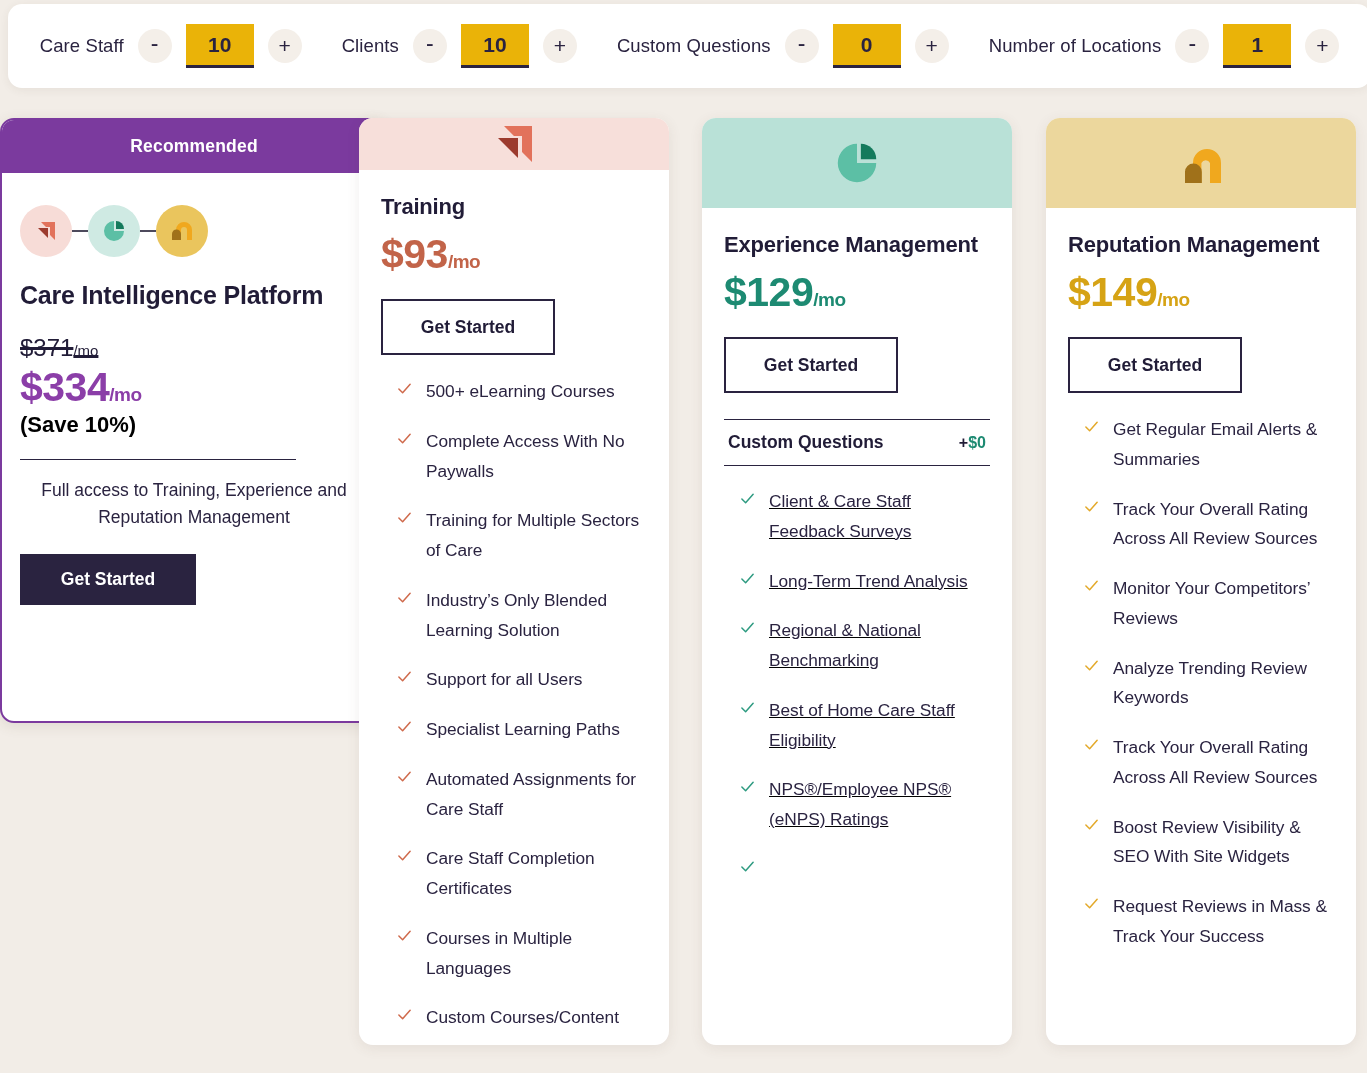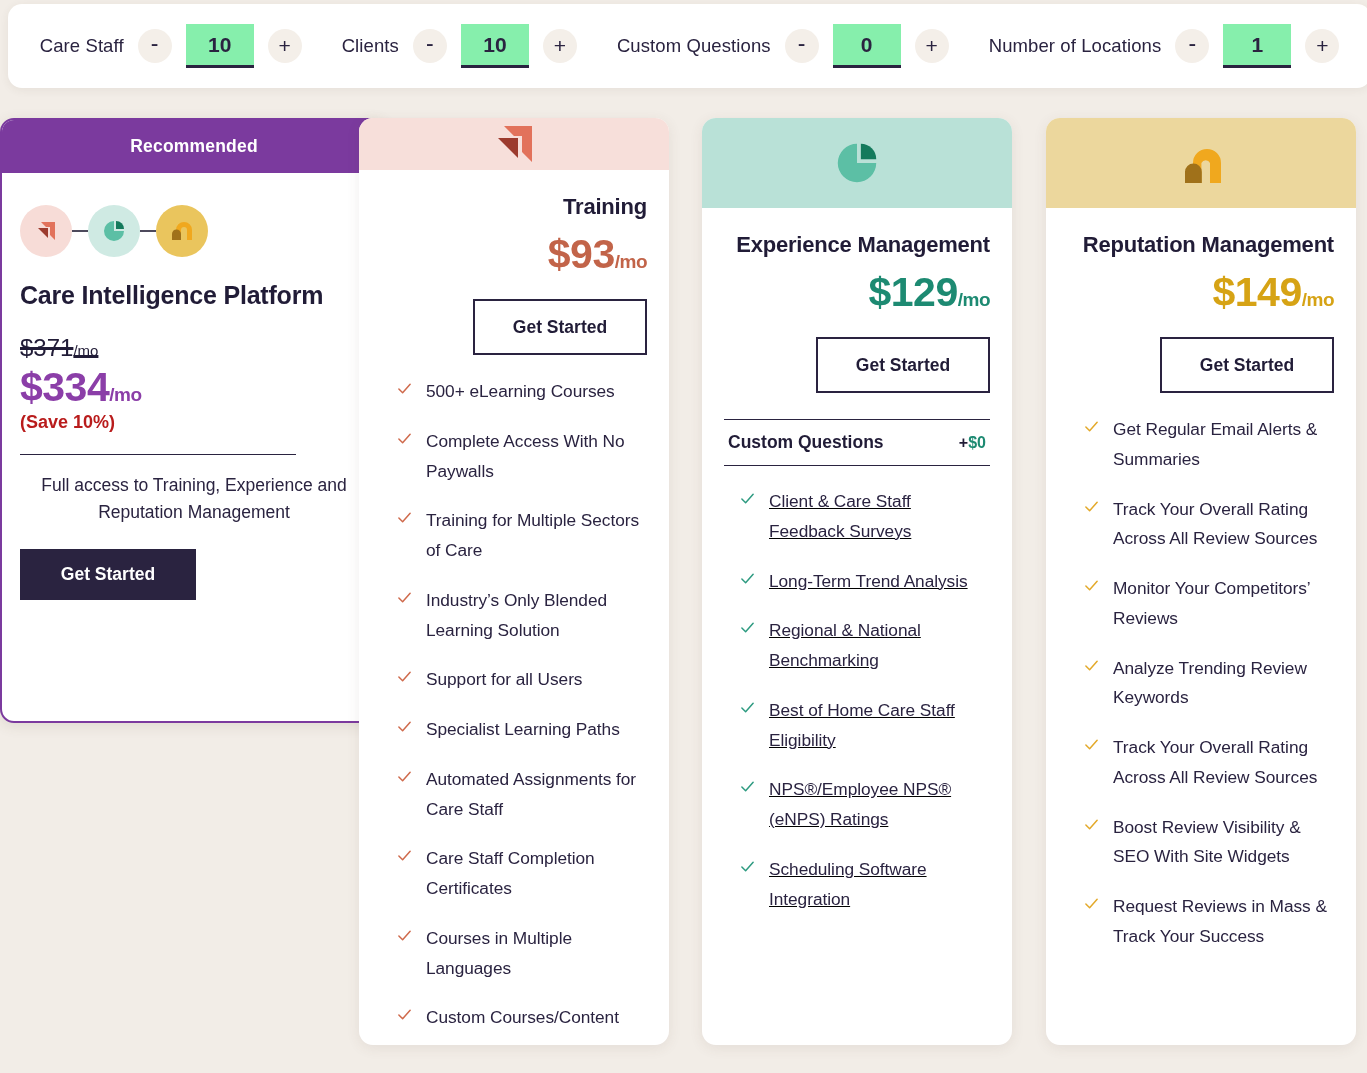--- a/index.html
+++ b/index.html
@@ -47,21 +47,21 @@
     display: flex;
     align-items: center;
     justify-content: center;
     cursor: pointer;
     font-family: "Liberation Sans", sans-serif;
     padding-bottom: 2px;
   }
   .step-btn.minus { font-size: 23px; padding-bottom: 5px; }
   .step-value {
     width: 68px; height: 44px;
-    background: #86efac;
+    background: #eab308;
     border: none;
     border-bottom: 3px solid #2a2340;
     text-align: center;
     font-size: 21px;
     font-weight: 700;
     color: #2a2340;
     font-family: "Liberation Sans", sans-serif;
     padding: 0;
   }
 
@@ -148,23 +148,23 @@
     margin-top: 4px;
     font-size: 41px;
     font-weight: 700;
     color: #8b3ea8;
     line-height: 1.05;
     letter-spacing: -0.5px;
   }
   .new-price .per { font-size: 19px; font-weight: 700; }
   .save-note {
     margin-top: 3px;
-    font-size: 18px;
-    font-weight: 700;
-    color: #b91c1c;
+    font-size: 22px;
+    font-weight: 700;
+    color: #000000;
   }
   .rec-divider {
     width: 276px; height: 1px;
     background: #2a2340;
     margin: 21px 0 0;
   }
   .rec-desc {
     margin-top: 17px;
     font-size: 17.5px;
     color: #2a2340;
@@ -203,21 +203,21 @@
   }
   .hdr-training   { background: #f7dfda; }
   .hdr-experience { background: #b9e1d7; }
   .hdr-reputation { background: #ecd79d; }
 
   .prod-body {
     flex: 1;
     padding: 24px 22px 0;
     display: flex;
     flex-direction: column;
-    align-items: flex-end;
+    align-items: flex-start;
   }
   .prod-title {
     font-size: 22px;
     font-weight: 700;
     color: #211c37;
     text-align: center;
     letter-spacing: -0.2px;
   }
   .prod-price {
     margin-top: 14px;
@@ -502,21 +502,20 @@
         <div class="feature">
           <svg class="check" viewBox="0 0 16 16">
               <path d="M2 8.5 L6 12.5 L14 3.5" fill="none" stroke="#2e9b81" stroke-width="1.6" stroke-linecap="round" stroke-linejoin="round"></path>
             </svg>
           <span class="feature-text">NPS®/Employee NPS® (eNPS) Ratings</span>
         </div>
         <div class="feature">
           <svg class="check" viewBox="0 0 16 16">
               <path d="M2 8.5 L6 12.5 L14 3.5" fill="none" stroke="#2e9b81" stroke-width="1.6" stroke-linecap="round" stroke-linejoin="round"></path>
             </svg>
-          <span class="feature-text">Scheduling Software Integration</span>
         </div>
       </div>
     </div>
   </div>
 
   <div class="card card-product card-reputation">
     <div class="prod-header hdr-reputation">
       <svg width="52" height="52" viewBox="0 0 26 26">
         <path d="M9 23 L9 13 A7 7 0 0 1 23 13 L23 23 L17.5 23 L17.5 13 A2.4 2.4 0 0 0 13.2 13 L13.2 23 Z" fill="#f0a81e"></path>
         <path d="M5 23 L5 17.5 A4.2 4.2 0 0 1 13.4 17.5 L13.4 23 Z" fill="#a0711a"></path>

